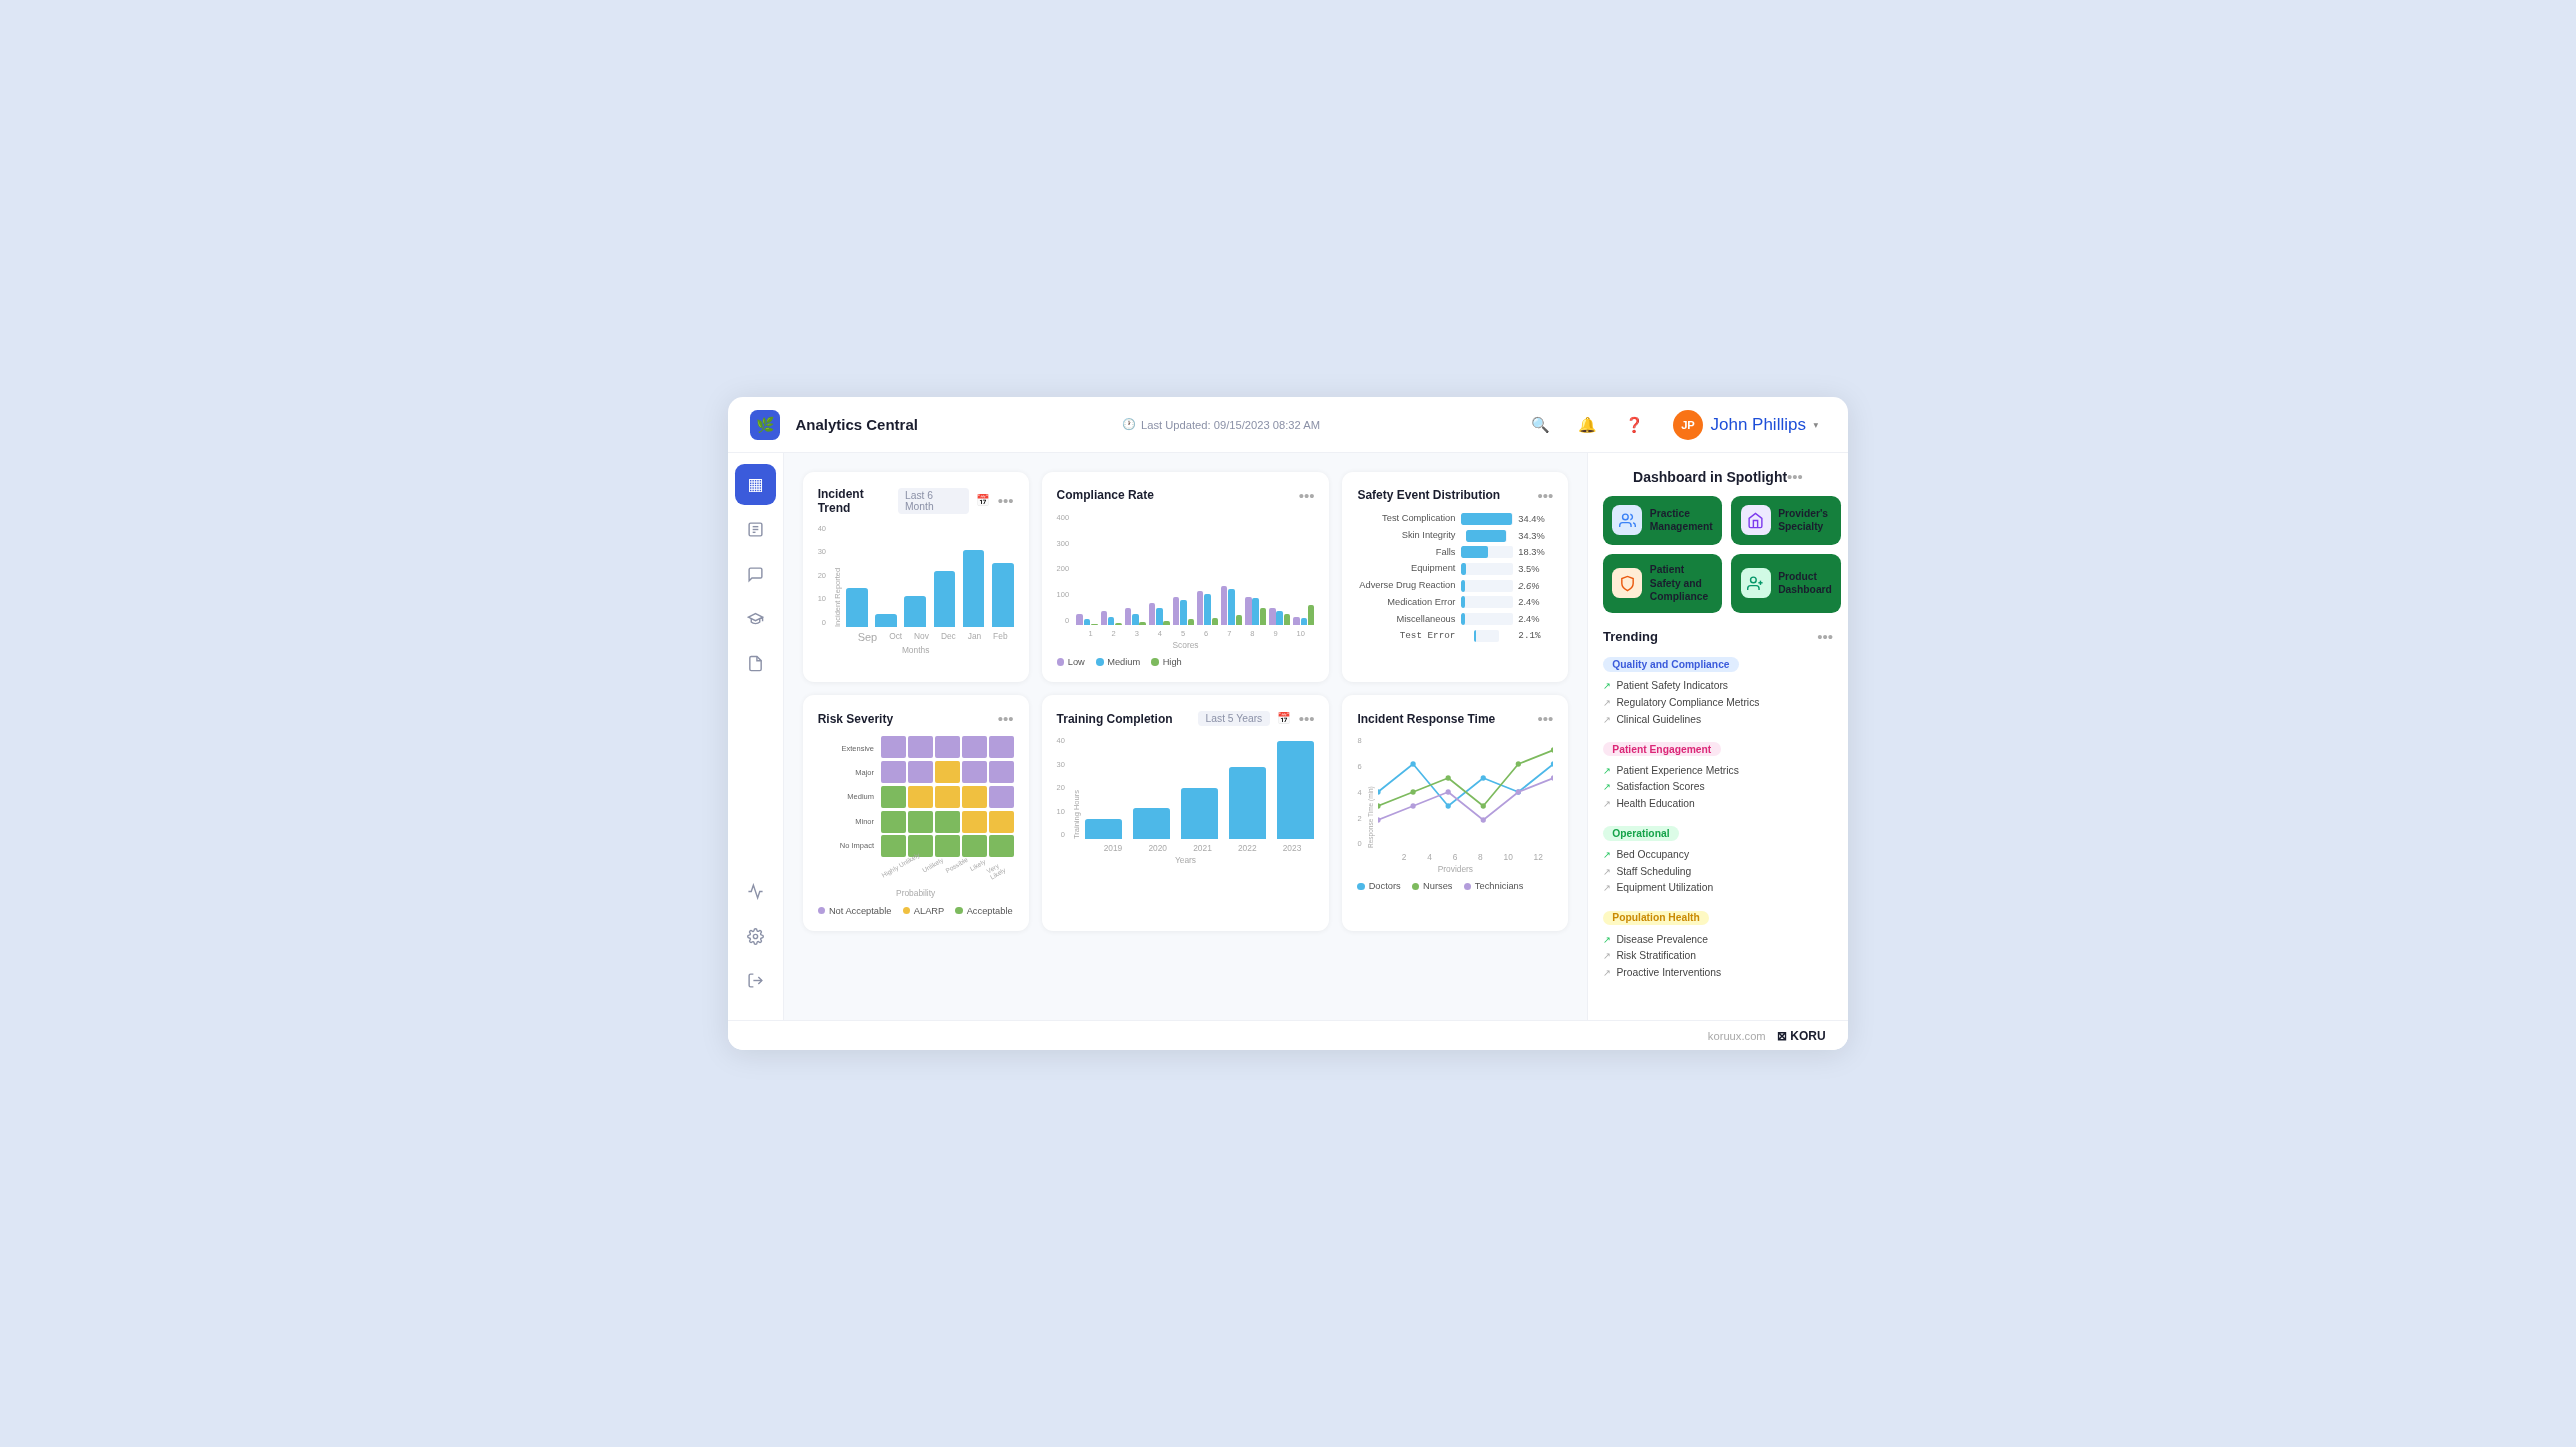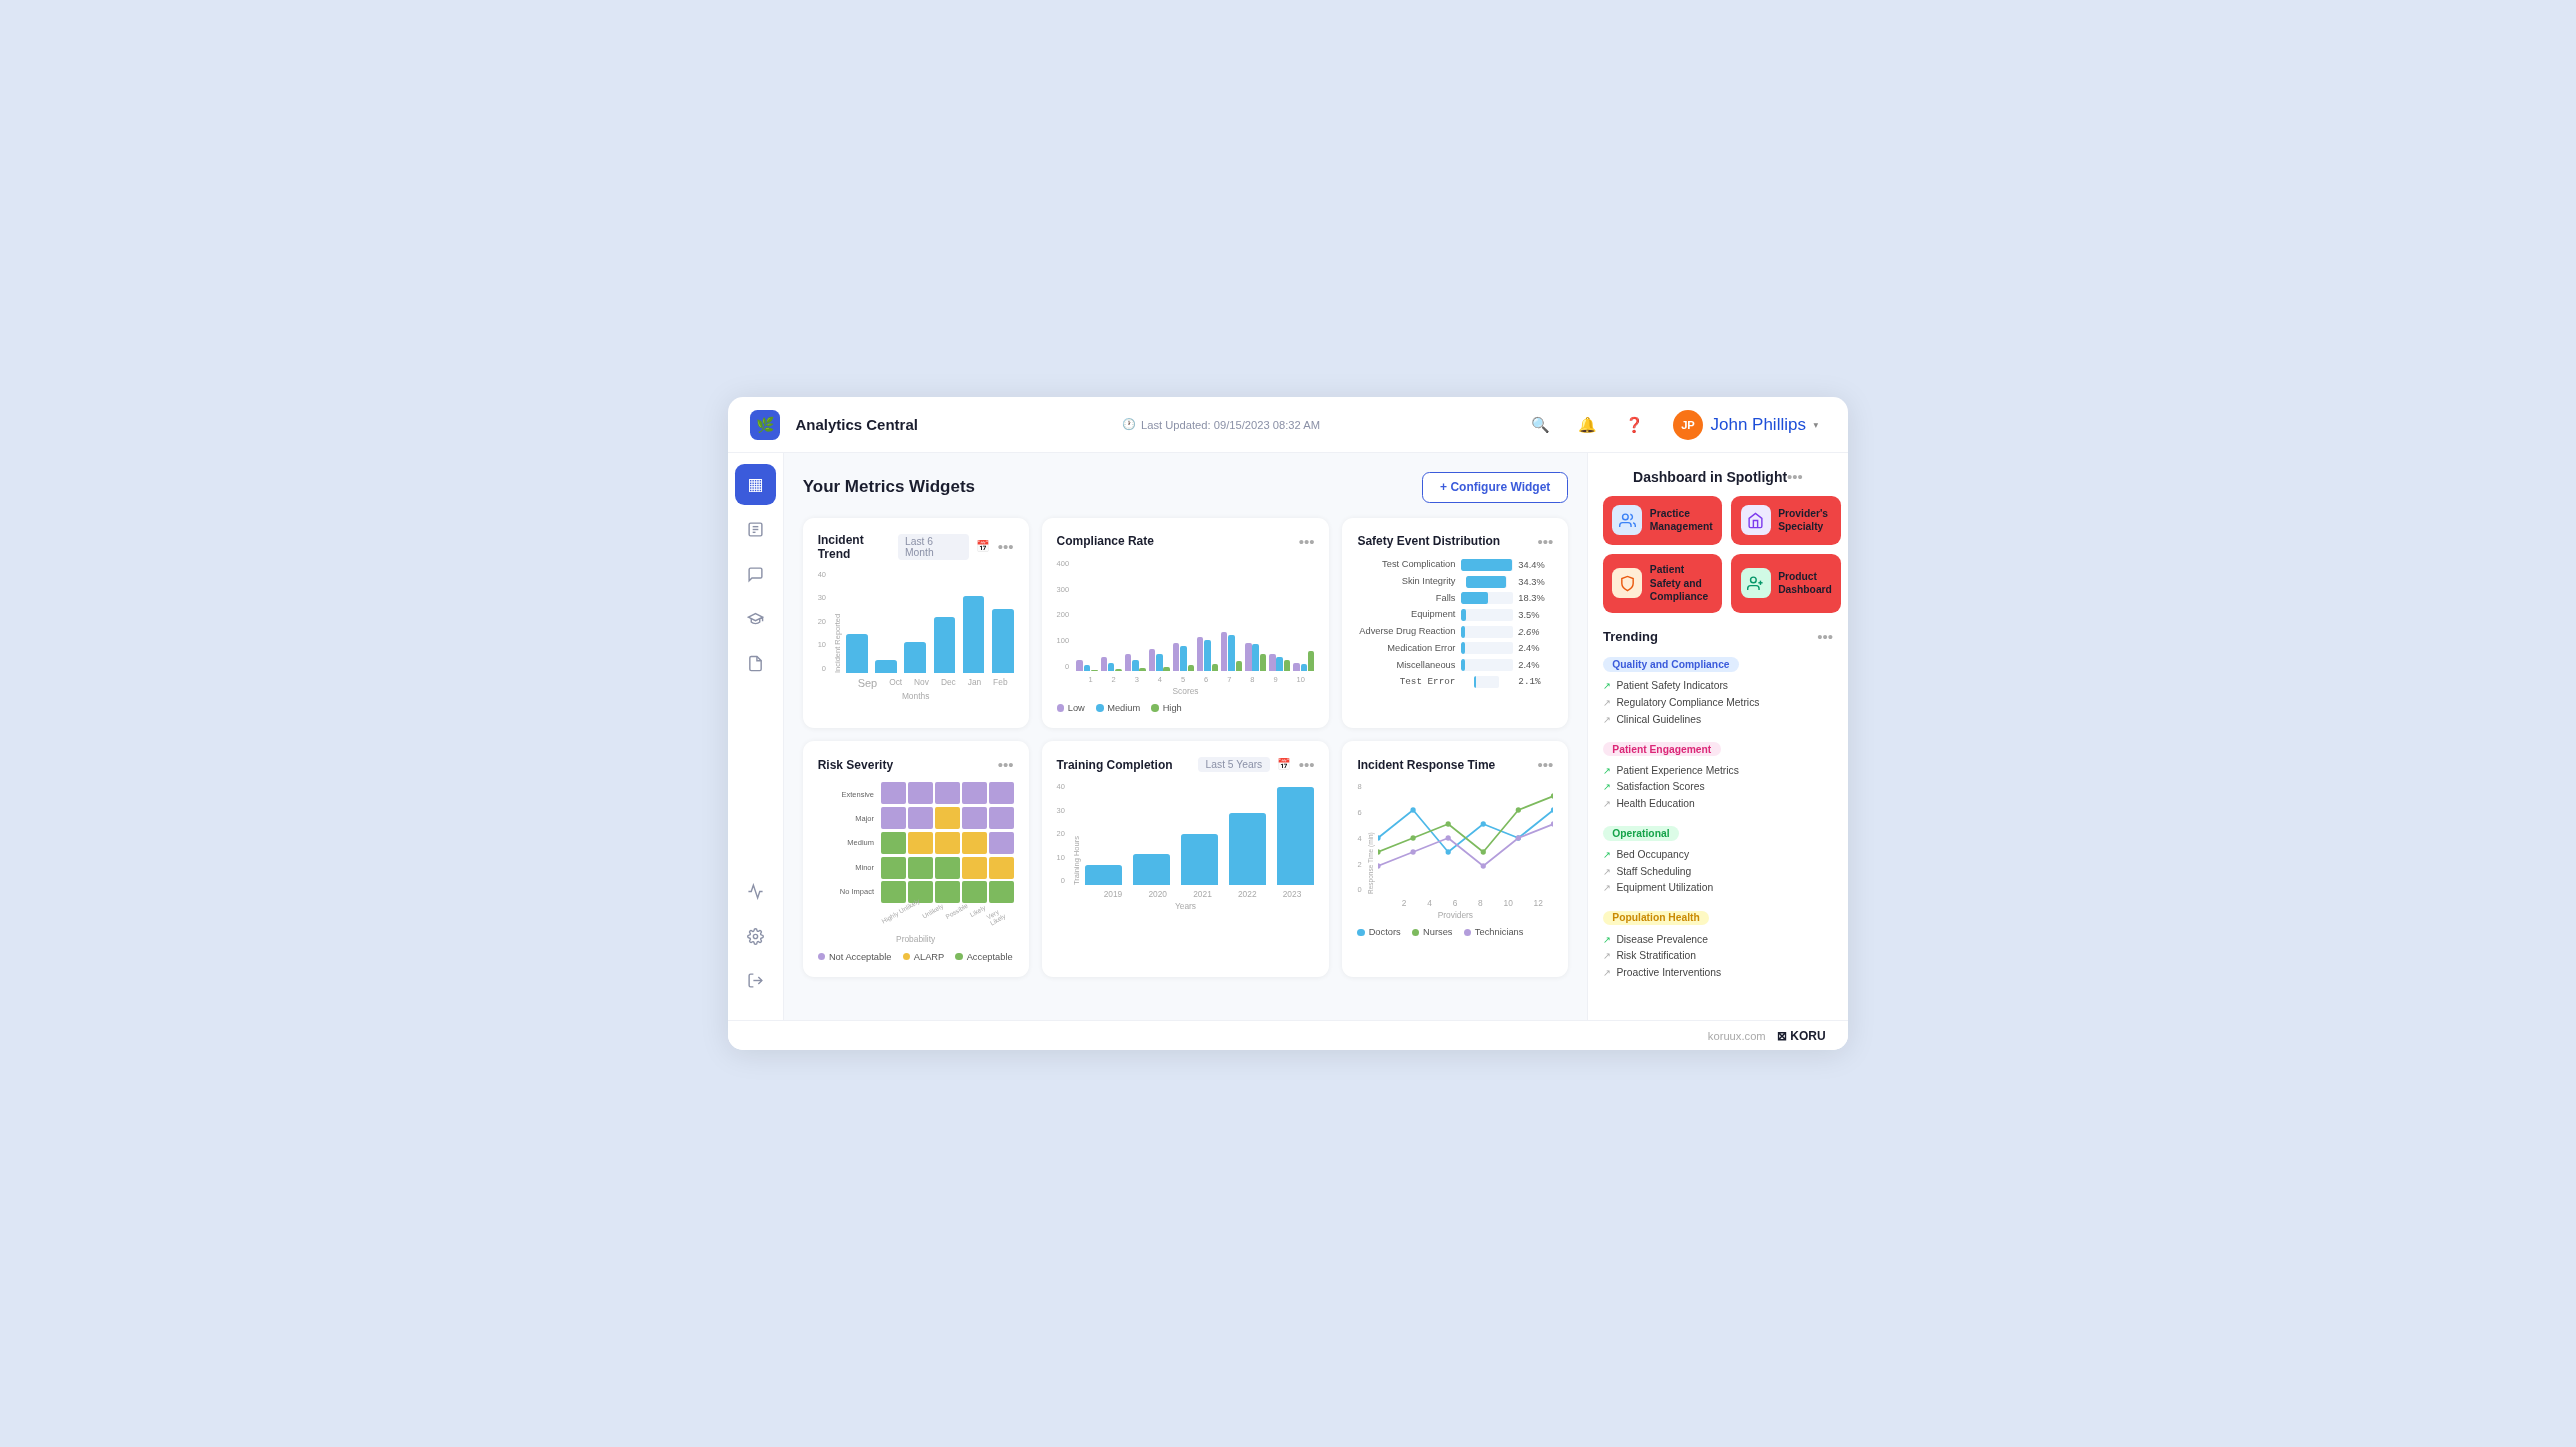--- a/index.html
+++ b/index.html
@@ -176,21 +176,21 @@
     }
     .panel-title { font-size: 14px; font-weight: 700; color: #1a1d2e; }
     .panel-menu { cursor: pointer; color: #aaa; border: none; background: none; font-size: 15px; }
 
     
     .spotlight-grid {
       display: grid; grid-template-columns: 1fr 1fr; gap: 9.3px;
       margin-bottom: 15px;
     }
     .spotlight-card {
-      background: #ef4444;
+      background: #15803d;
       border-radius: 9.3px;
       padding: 9.3px;
       display: flex;
       align-items: center;
       gap: 7.5px;
       cursor: pointer;
     }
     .spotlight-card-label {
       font-size: 10.3px; font-weight: 600; color: #1a1d2e;
       line-height: 1.3;
@@ -316,24 +316,20 @@
           <svg width="17" height="17" viewBox="0 0 24 24" fill="none" stroke="currentColor" stroke-width="2">
               <path d="M9 21H5a2 2 0 0 1-2-2V5a2 2 0 0 1 2-2h4"></path>
               <polyline points="16 17 21 12 16 7"></polyline>
               <line x1="21" y1="12" x2="9" y2="12"></line>
             </svg>
         </div>
       </div>
     </div>
 
     <div class="main-content">
-      <div class="main-header">
-        <h2 class="main-title">Your Metrics Widgets</h2>
-        <button class="configure-btn">+ Configure Widget</button>
-      </div>
 
       <div class="widgets-grid">
 
         <div class="widget-card">
           <div class="widget-header">
             <span class="widget-title">Incident Trend</span>
             <div class="widget-header-right">
               <span class="widget-period">Last 6 Month</span>
               <span style="font-size:11.2px;color:#aaa;">📅</span>
               <button class="widget-menu">•••</button>

